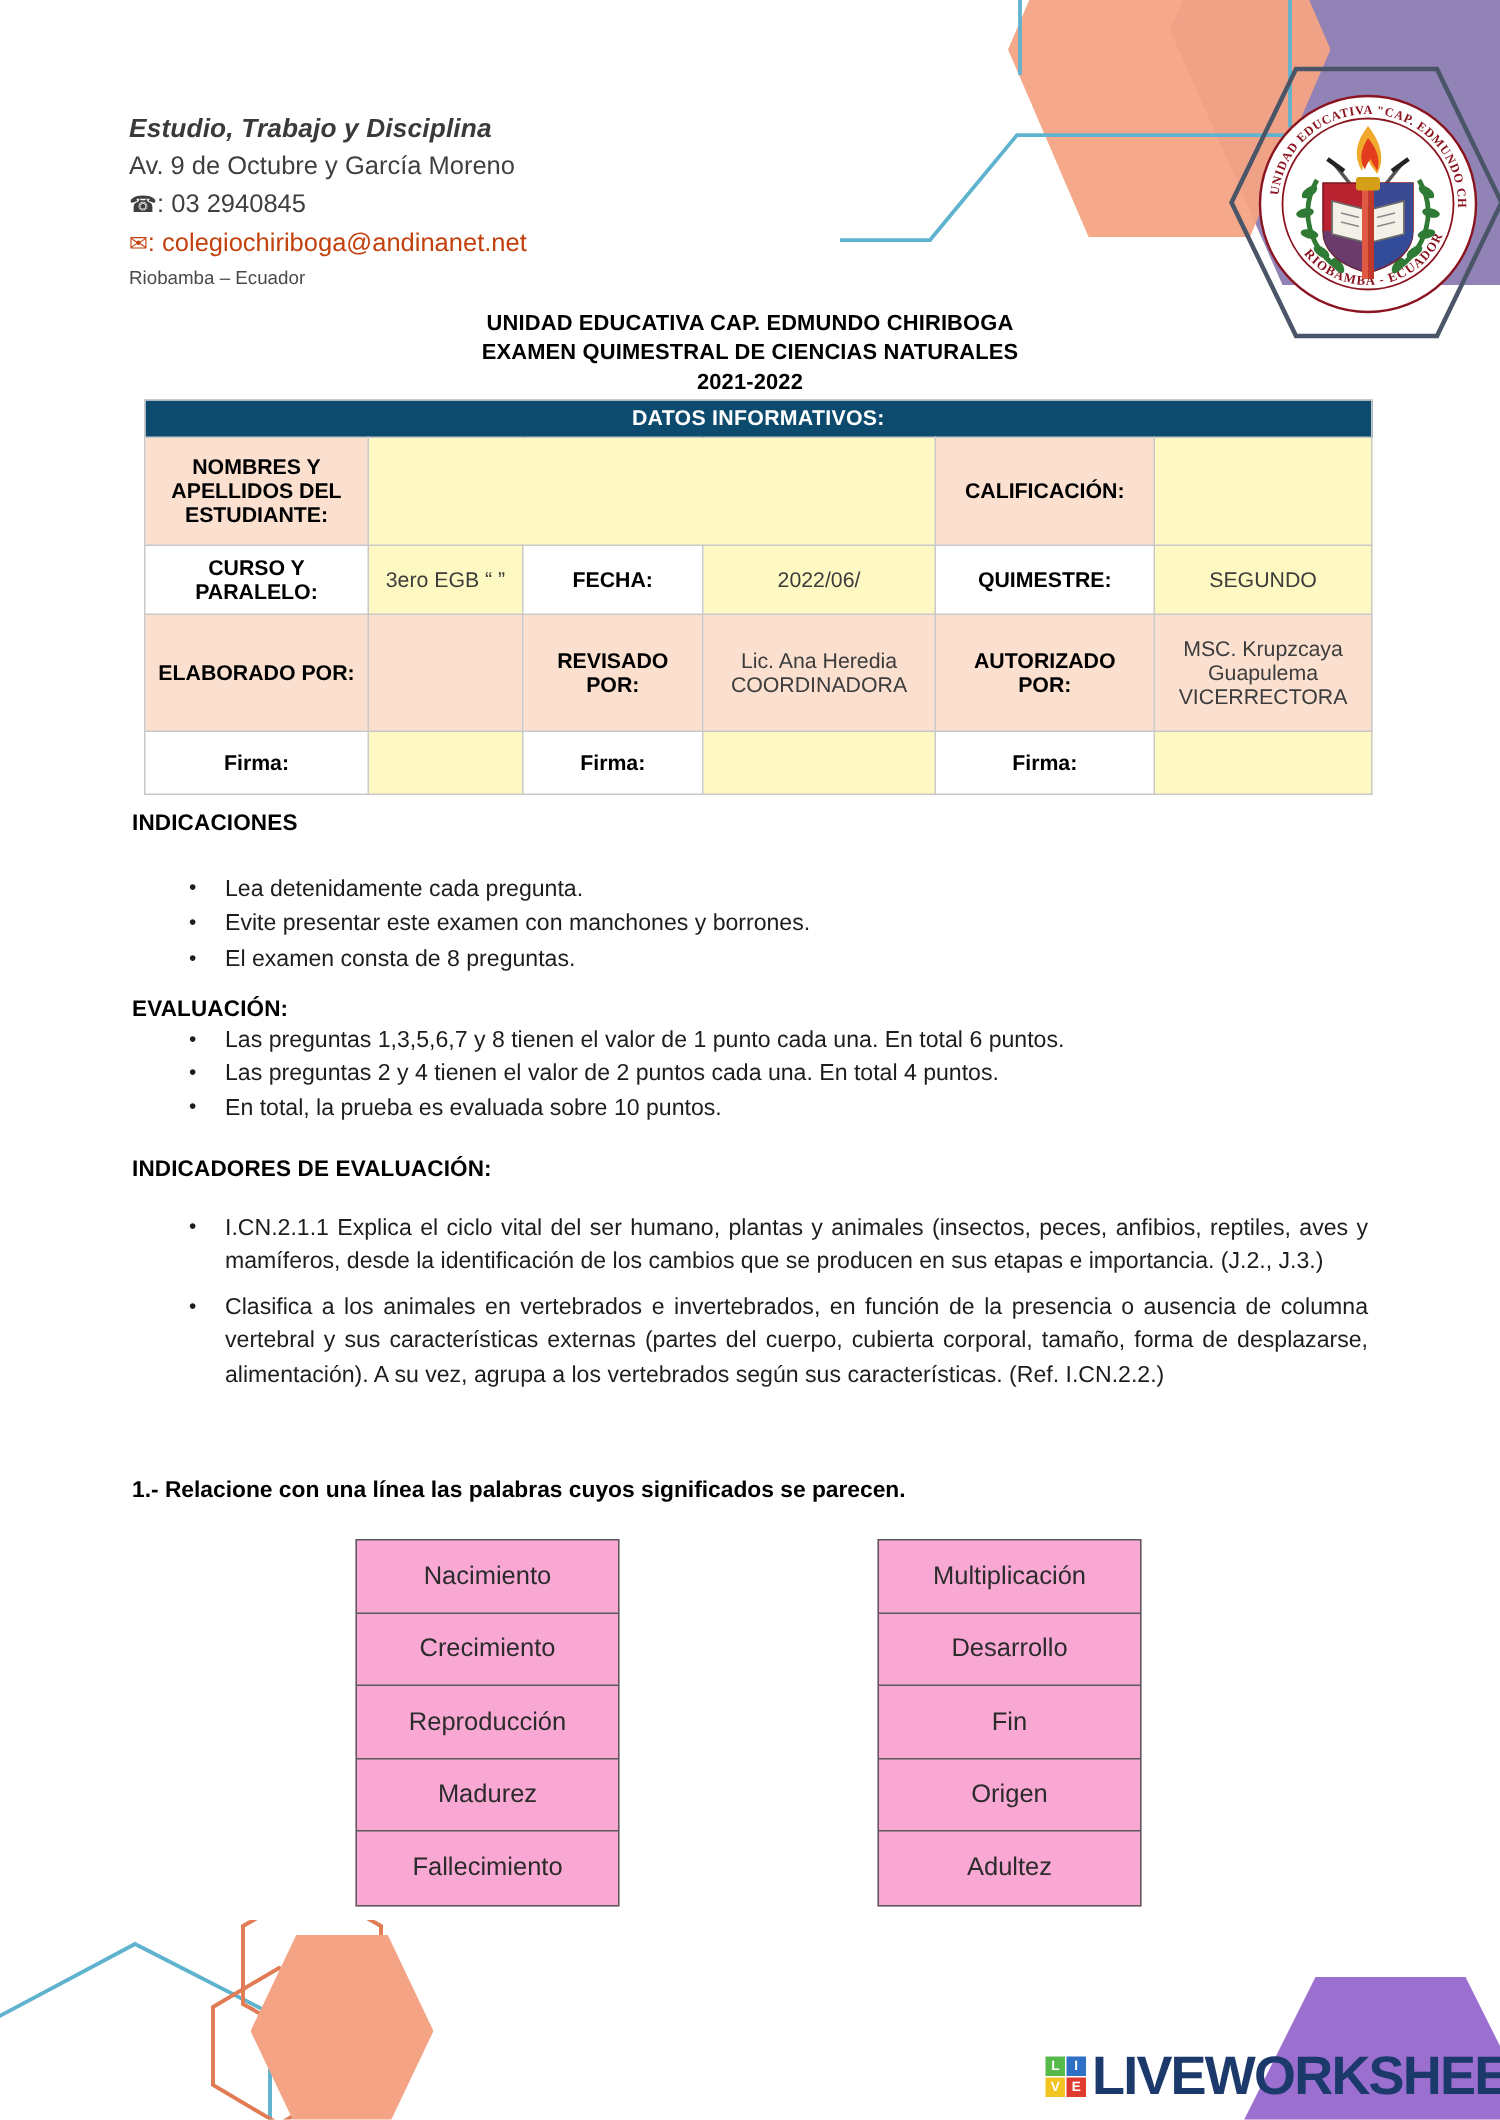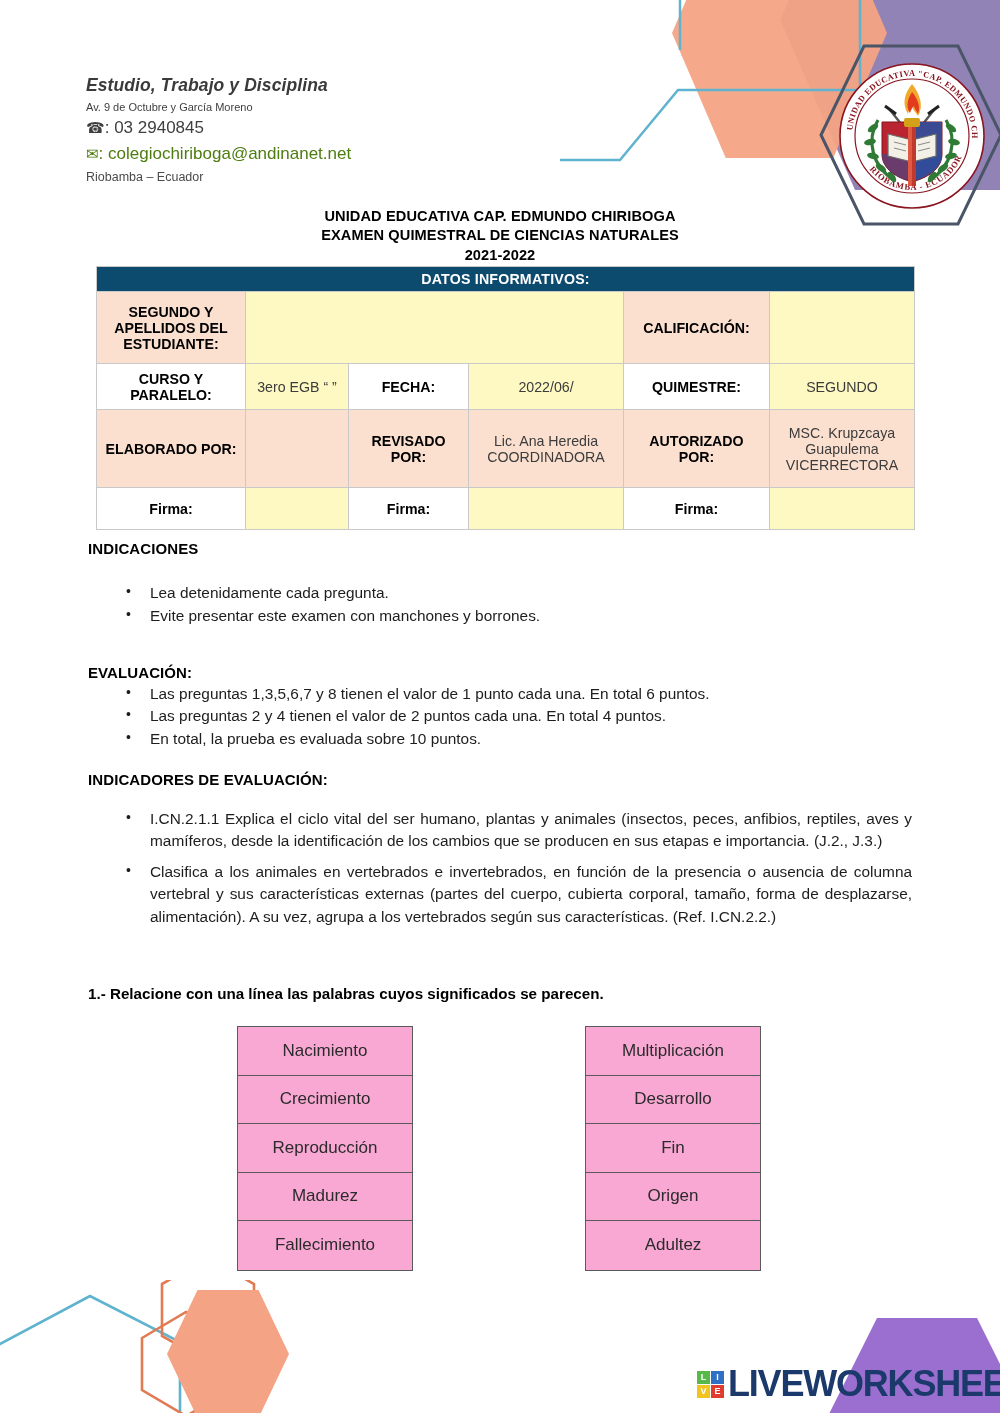--- a/index.html
+++ b/index.html
@@ -23,23 +23,23 @@
   }
 
   
   .page { position:relative; z-index:3; width:1000px; height:1413px; }
 
   .letterhead {
     position:absolute; left:86px; top:74px;
     line-height:1.34;
   }
   .lh-1 { font-weight:bold; font-style:italic; font-size:17.5px; color:#3a3a3a; letter-spacing:.1px;}
-  .lh-2 { font-size:11px; color:#3f3f3f; margin-top:3px;}
+  .lh-2 { font-size:17px; color:#3f3f3f; margin-top:3px;}
   .lh-3 { font-size:17px; color:#3f3f3f; margin-top:2px;}
-  .lh-4 { font-size:17px; color:#4d7c0f; margin-top:3px;text-align:right;}
+  .lh-4 { font-size:17px; color:#c2410c; margin-top:3px;text-align:right;}
   .lh-5 { font-size:12.5px; color:#4a4a4a; margin-top:3px;}
   .glyph { font-size:15px; }
 
   .exam-title {
     position:absolute; left:0; top:207px; width:1000px;
     text-align:center;
     font-weight:bold; font-size:14.6px; letter-spacing:.1px; line-height:1.32;
   }
 
   
@@ -249,21 +249,21 @@
       <col style="width:120px">
         <col style="width:155px">
       <col style="width:146px">
         <col style="width:145px">
     </colgroup>
     <tbody>
       <tr>
         <td class="hdr-bar" colspan="6">DATOS INFORMATIVOS:</td>
       </tr>
       <tr>
-        <td class="lbl" style="height:72px">SEGUNDO Y APELLIDOS DEL ESTUDIANTE:</td>
+        <td class="lbl" style="height:72px">NOMBRES Y APELLIDOS DEL ESTUDIANTE:</td>
         <td class="val" colspan="3"></td>
         <td class="lbl">CALIFICACIÓN:</td>
         <td class="val"></td>
       </tr>
       <tr>
         <td class="lbl-white" style="height:46px">CURSO Y PARALELO:</td>
         <td class="val">3ero EGB “ ”</td>
         <td class="lbl-white">FECHA:</td>
         <td class="val">2022/06/</td>
         <td class="lbl-white">QUIMESTRE:</td>
@@ -285,20 +285,21 @@
         <td class="lbl-white">Firma:</td>
         <td class="val"></td>
       </tr>
     </tbody>
   </table>
 
   <div class="section-title" style="left:88px; top:540px;">INDICACIONES</div>
   <ul class="bullets" style="left:88px; top:582px; width:700px;">
     <li>Lea detenidamente cada pregunta.</li>
     <li>Evite presentar este examen con manchones y borrones.</li>
+    <li>El examen consta de 8 preguntas.</li>
   </ul>
 
   <div class="section-title" style="left:88px; top:664px;">EVALUACIÓN:</div>
   <ul class="bullets tight" style="left:88px; top:683px; width:790px;">
     <li>Las preguntas 1,3,5,6,7 y 8 tienen el valor de 1 punto cada una. En total 6 puntos.</li>
     <li>Las preguntas 2 y 4 tienen el valor de 2 puntos cada una. En total 4 puntos.</li>
     <li>En total, la prueba es evaluada sobre 10 puntos.</li>
   </ul>
 
   <div class="section-title" style="left:88px; top:771px;">INDICADORES DE EVALUACIÓN:</div>

